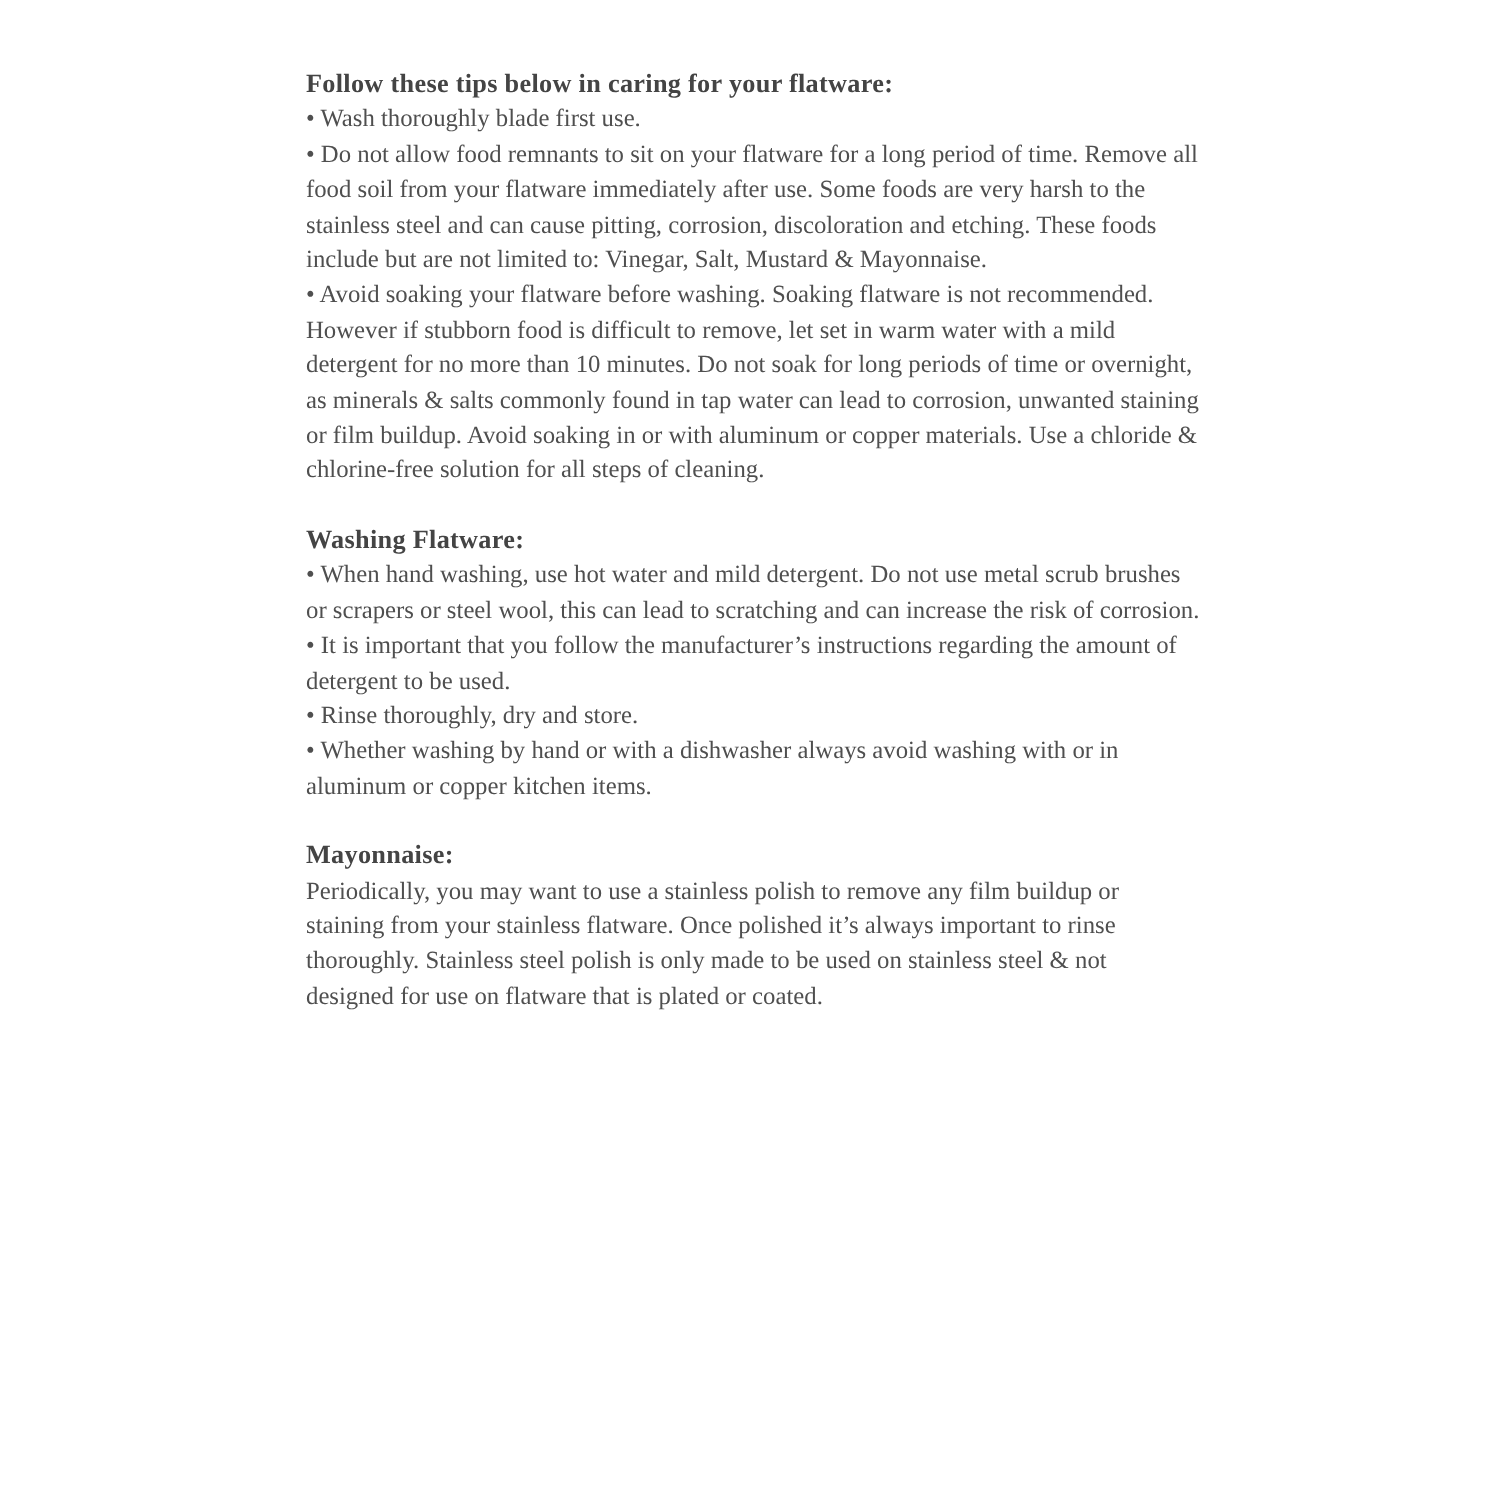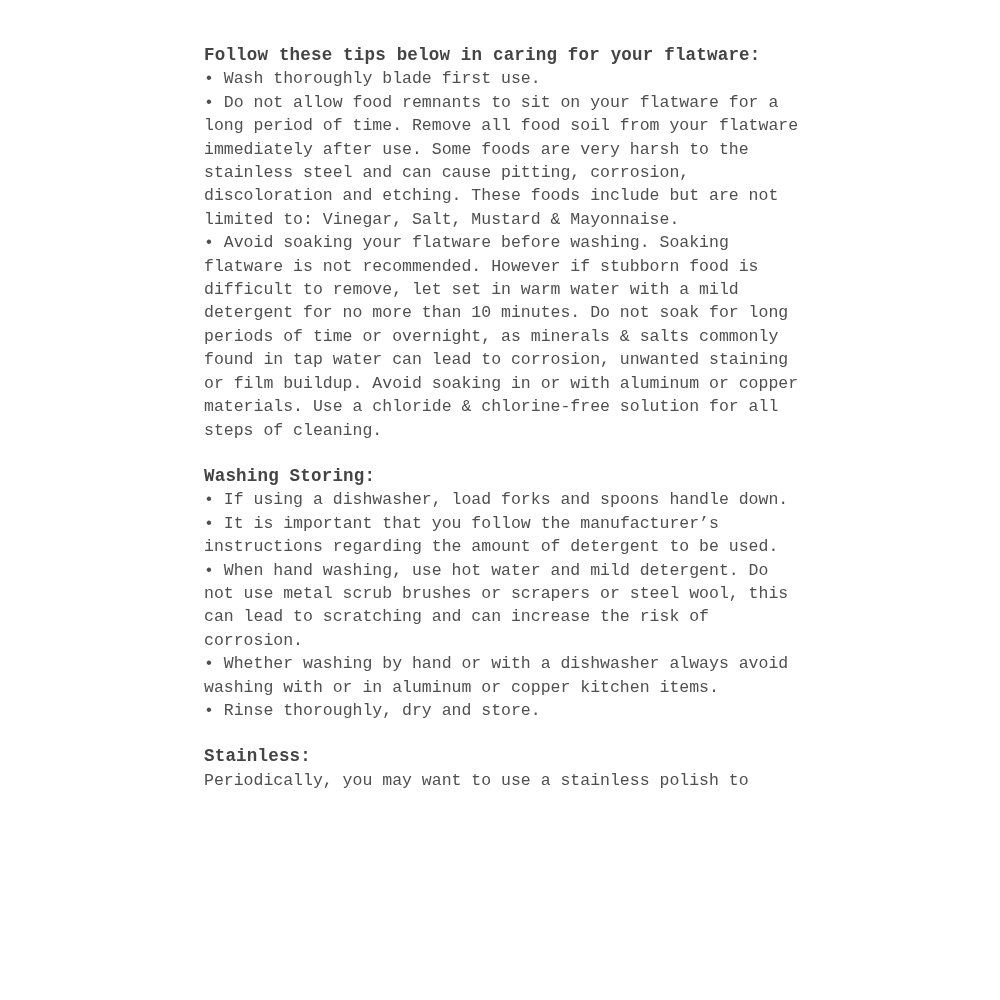--- a/index.html
+++ b/index.html
@@ -6,21 +6,21 @@
     margin: 0;
     padding: 0;
     background: #ffffff;
   }
   .page {
     position: relative;
     width: 1000px;
     height: 793px;
     background: #ffffff;
     overflow: hidden;
-    font-family: Liberation Mono, monospace;
+    font-family: Liberation Serif, serif;
   }
   .doc {
     position: absolute;
     left: 204px;
     top: 44px;
     width: 596px;
     color: #4f4f4f;
     font-size: 16.5px;
     line-height: 23.4px;
     text-align: left;
@@ -50,27 +50,26 @@
 
 <div class="page">
   <div class="doc" id="doc-root">
       <section class="sec">
         <h3 class="sec-heading">Follow these tips below in caring for your flatware:</h3>
         <p class="bullet"><span class="dot">• </span><span>Wash thoroughly blade first use.</span></p>
         <p class="bullet"><span class="dot">• </span><span>Do not allow food remnants to sit on your flatware for a long period of time. Remove all food soil from your flatware immediately after use. Some foods are very harsh to the stainless steel and can cause pitting, corrosion, discoloration and etching. These foods include but are not limited to: Vinegar, Salt, Mustard &amp; Mayonnaise.</span></p>
         <p class="bullet"><span class="dot">• </span><span>Avoid soaking your flatware before washing. Soaking flatware is not recommended. However if stubborn food is difficult to remove, let set in warm water with a mild detergent for no more than 10 minutes. Do not soak for long periods of time or overnight, as minerals &amp; salts commonly found in tap water can lead to corrosion, unwanted staining or film buildup. Avoid soaking in or with aluminum or copper materials. Use a chloride &amp; chlorine-free solution for all steps of cleaning.</span></p>
       </section>
       <section class="sec">
-        <h3 class="sec-heading">Washing Storing:</h3>
-        <p class="bullet"><span class="dot">• </span><span>If using a dishwasher, load forks and spoons handle down.</span></p>
+        <h3 class="sec-heading">Washing Flatware:</h3>
+        <p class="bullet"><span class="dot">• </span><span>When hand washing, use hot water and mild detergent. Do not use metal scrub brushes or scrapers or steel wool, this can lead to scratching and can increase the risk of corrosion.</span></p>
         <p class="bullet"><span class="dot">• </span><span>It is important that you follow the manufacturer’s instructions regarding the amount of detergent to be used.</span></p>
-        <p class="bullet"><span class="dot">• </span><span>When hand washing, use hot water and mild detergent. Do not use metal scrub brushes or scrapers or steel wool, this can lead to scratching and can increase the risk of corrosion.</span></p>
+        <p class="bullet"><span class="dot">• </span><span>Rinse thoroughly, dry and store.</span></p>
         <p class="bullet"><span class="dot">• </span><span>Whether washing by hand or with a dishwasher always avoid washing with or in aluminum or copper kitchen items.</span></p>
-        <p class="bullet"><span class="dot">• </span><span>Rinse thoroughly, dry and store.</span></p>
       </section>
       <section class="sec">
       </section>
       <section class="sec">
-        <h3 class="sec-heading">Stainless:</h3>
+        <h3 class="sec-heading">Mayonnaise:</h3>
         <p class="para">Periodically, you may want to use a stainless polish to remove any film buildup or staining from your stainless flatware. Once polished it’s always important to rinse thoroughly. Stainless steel polish is only made to be used on stainless steel &amp; not designed for use on flatware that is plated or coated.</p>
       </section>
     </div>
 </div>
 
 </body></html>

